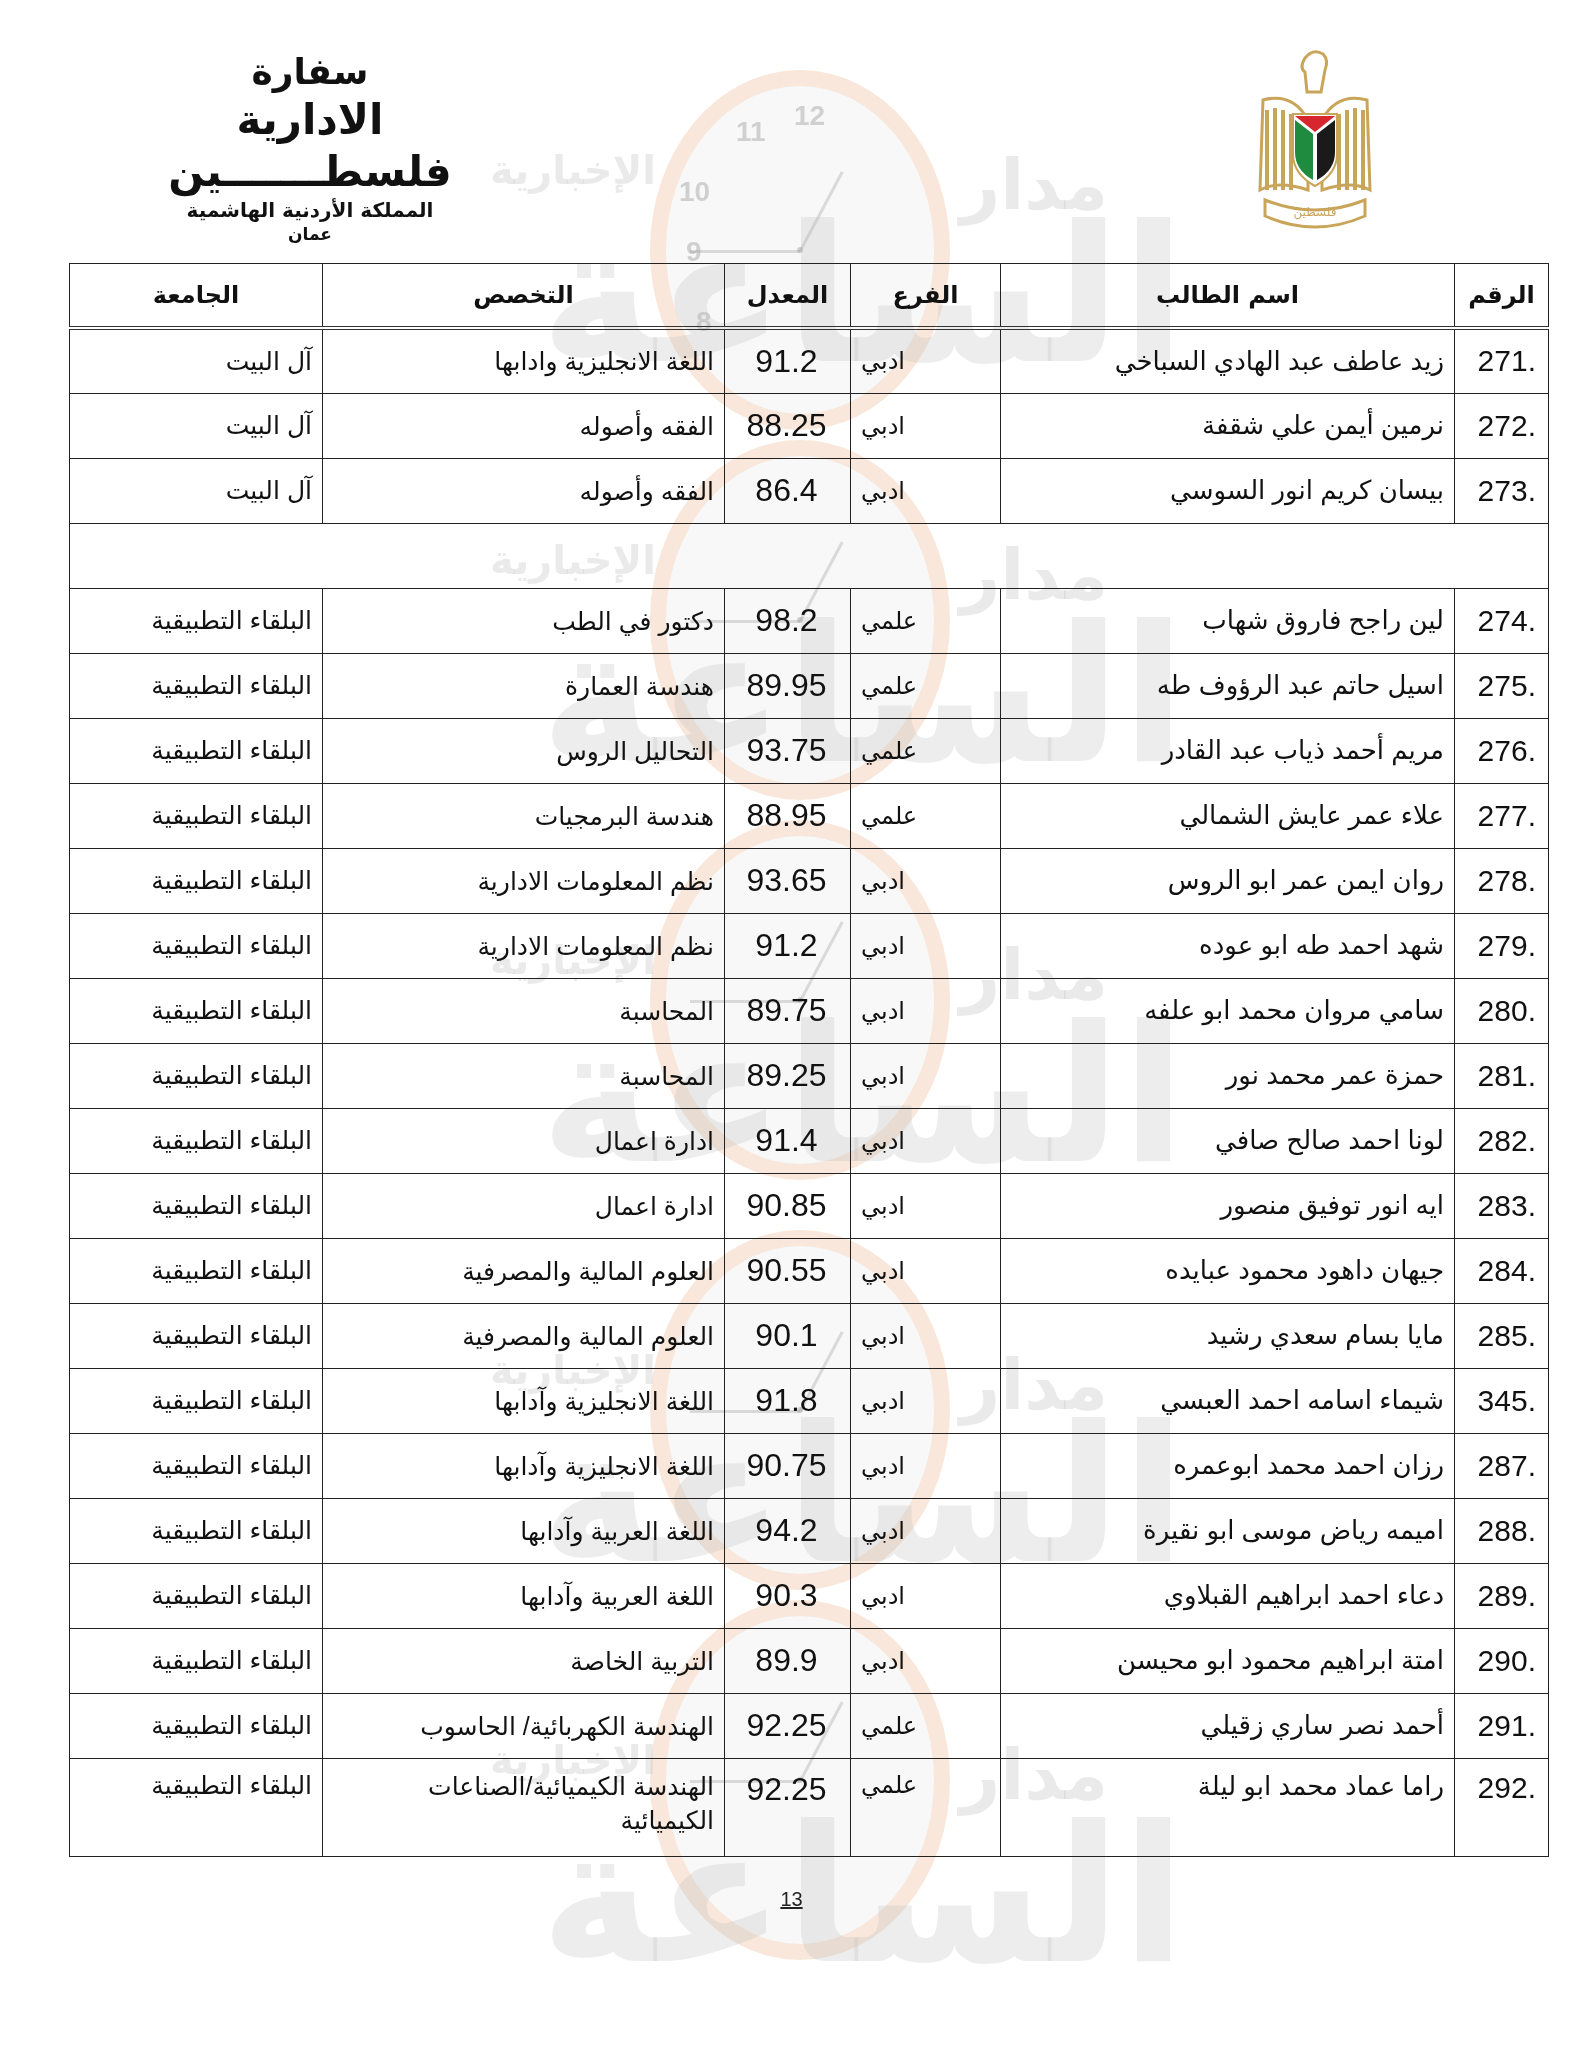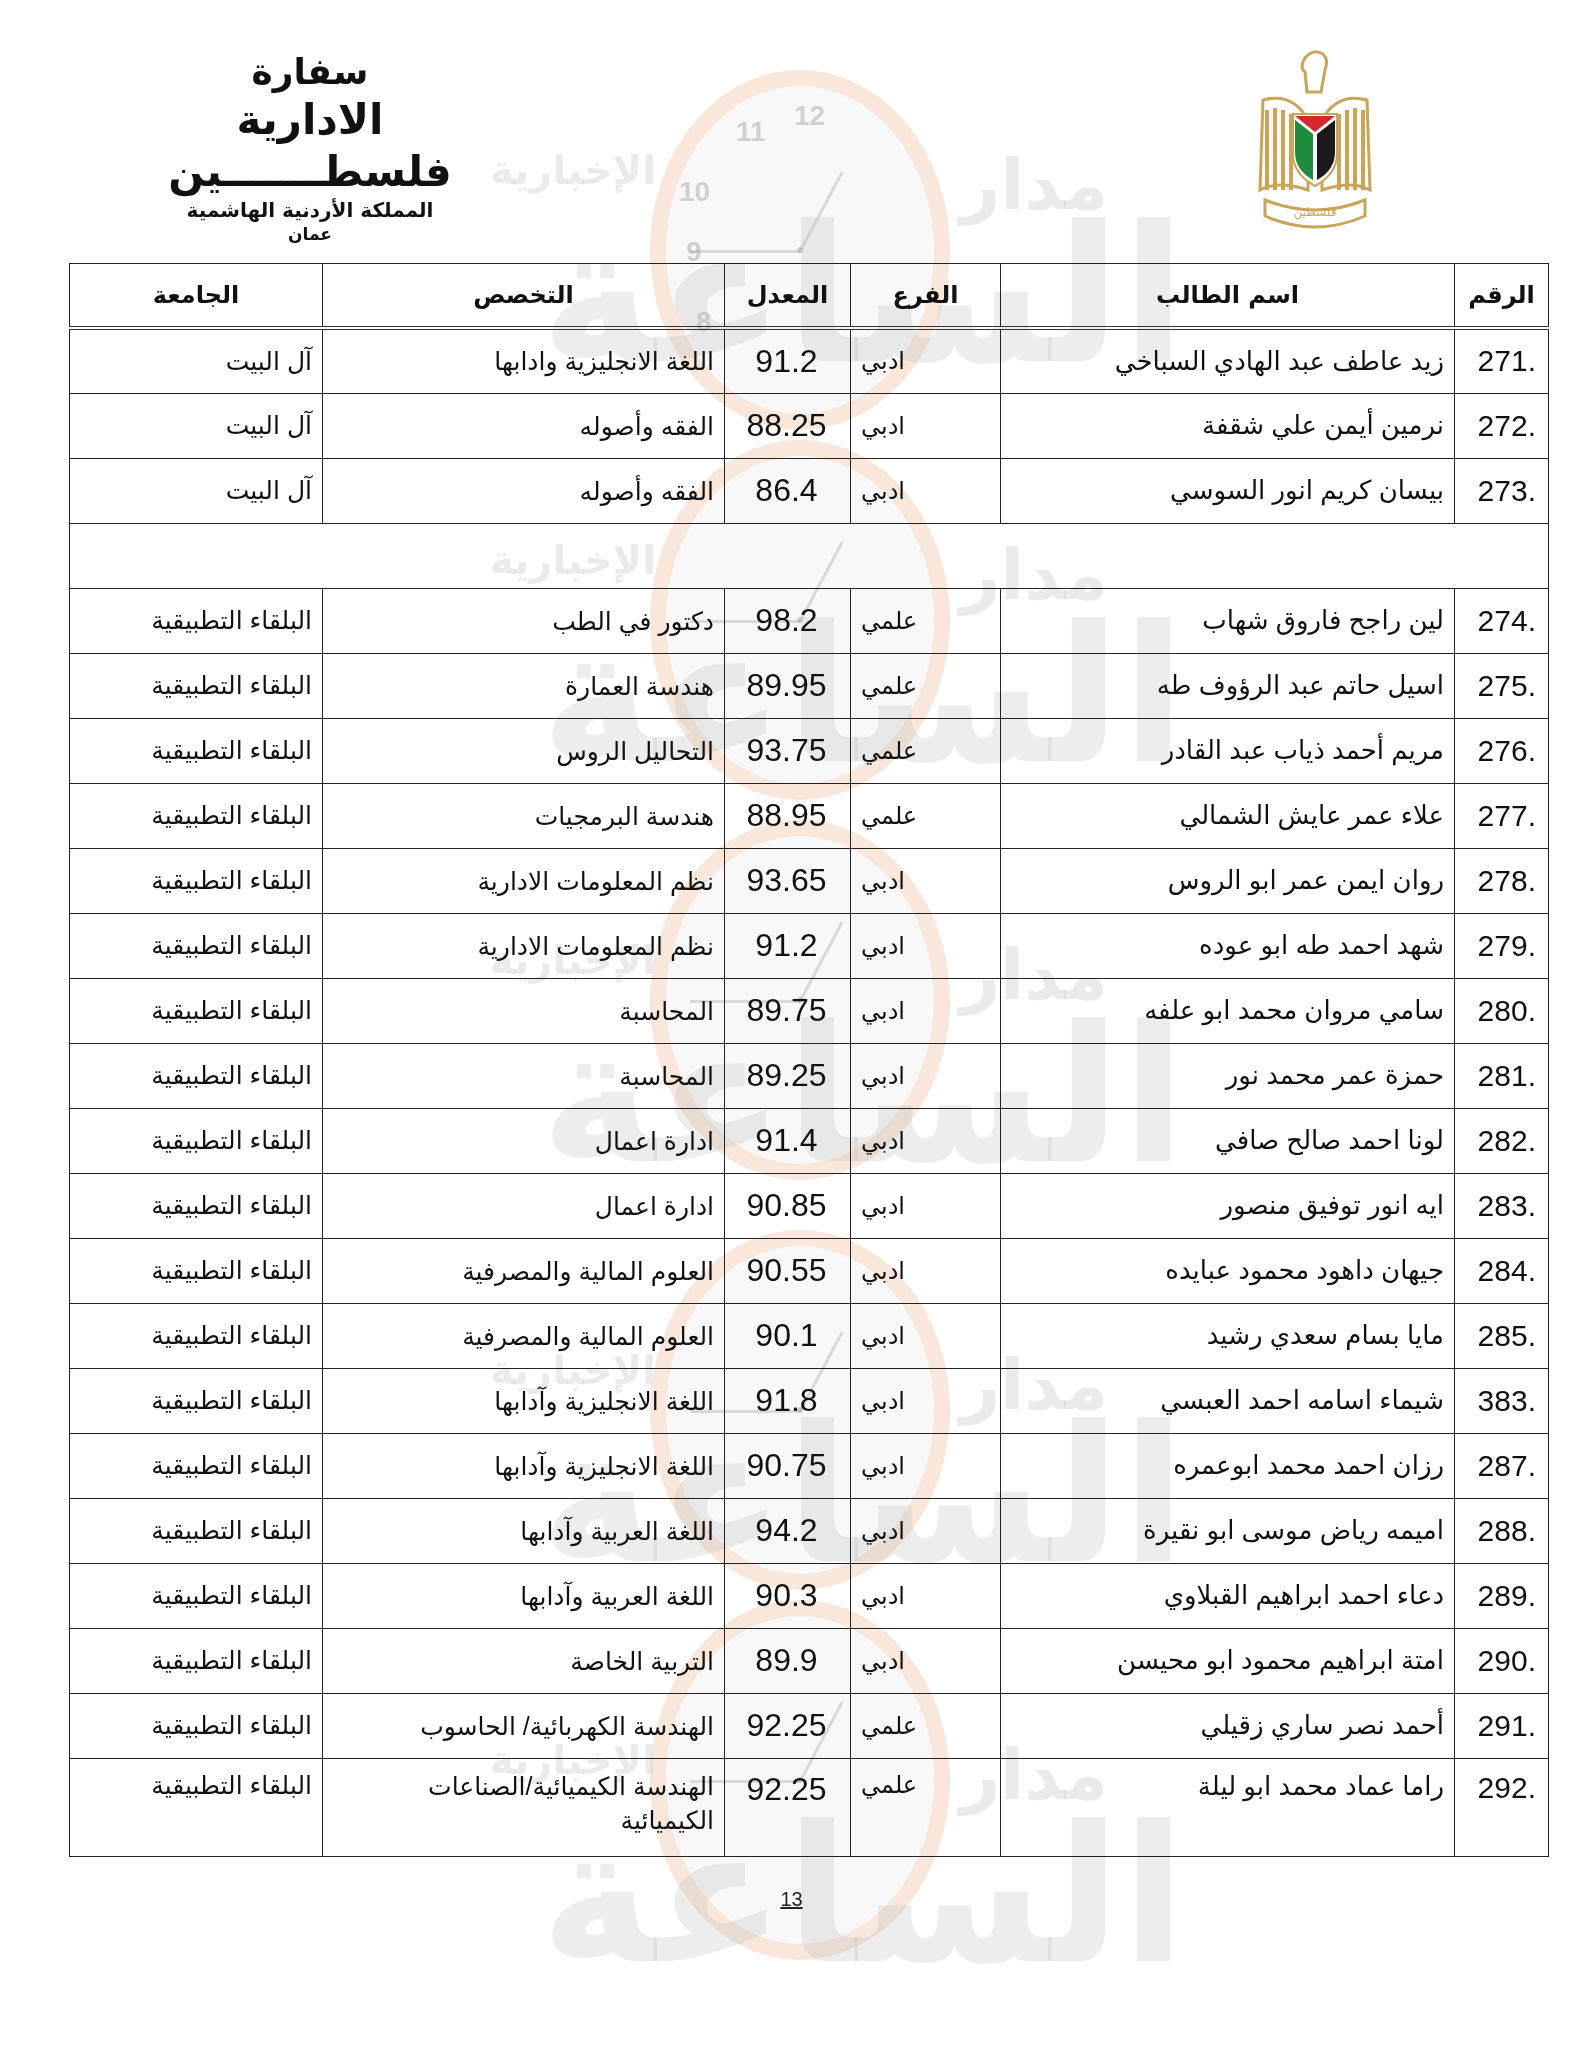--- a/index.html
+++ b/index.html
@@ -298,21 +298,21 @@
     </tr>
     <tr>
       <td class="num">285.</td>
       <td class="name">مايا بسام سعدي رشيد</td>
       <td class="branch">ادبي</td>
       <td class="avg">90.1</td>
       <td class="spec">العلوم المالية والمصرفية</td>
       <td class="uni">البلقاء التطبيقية</td>
     </tr>
     <tr>
-      <td class="num">383.</td>
+      <td class="num">345.</td>
       <td class="name">شيماء اسامه احمد العبسي</td>
       <td class="branch">ادبي</td>
       <td class="avg">91.8</td>
       <td class="spec">اللغة الانجليزية وآدابها</td>
       <td class="uni">البلقاء التطبيقية</td>
     </tr>
     <tr>
       <td class="num">287.</td>
       <td class="name">رزان احمد محمد ابوعمره</td>
       <td class="branch">ادبي</td>

